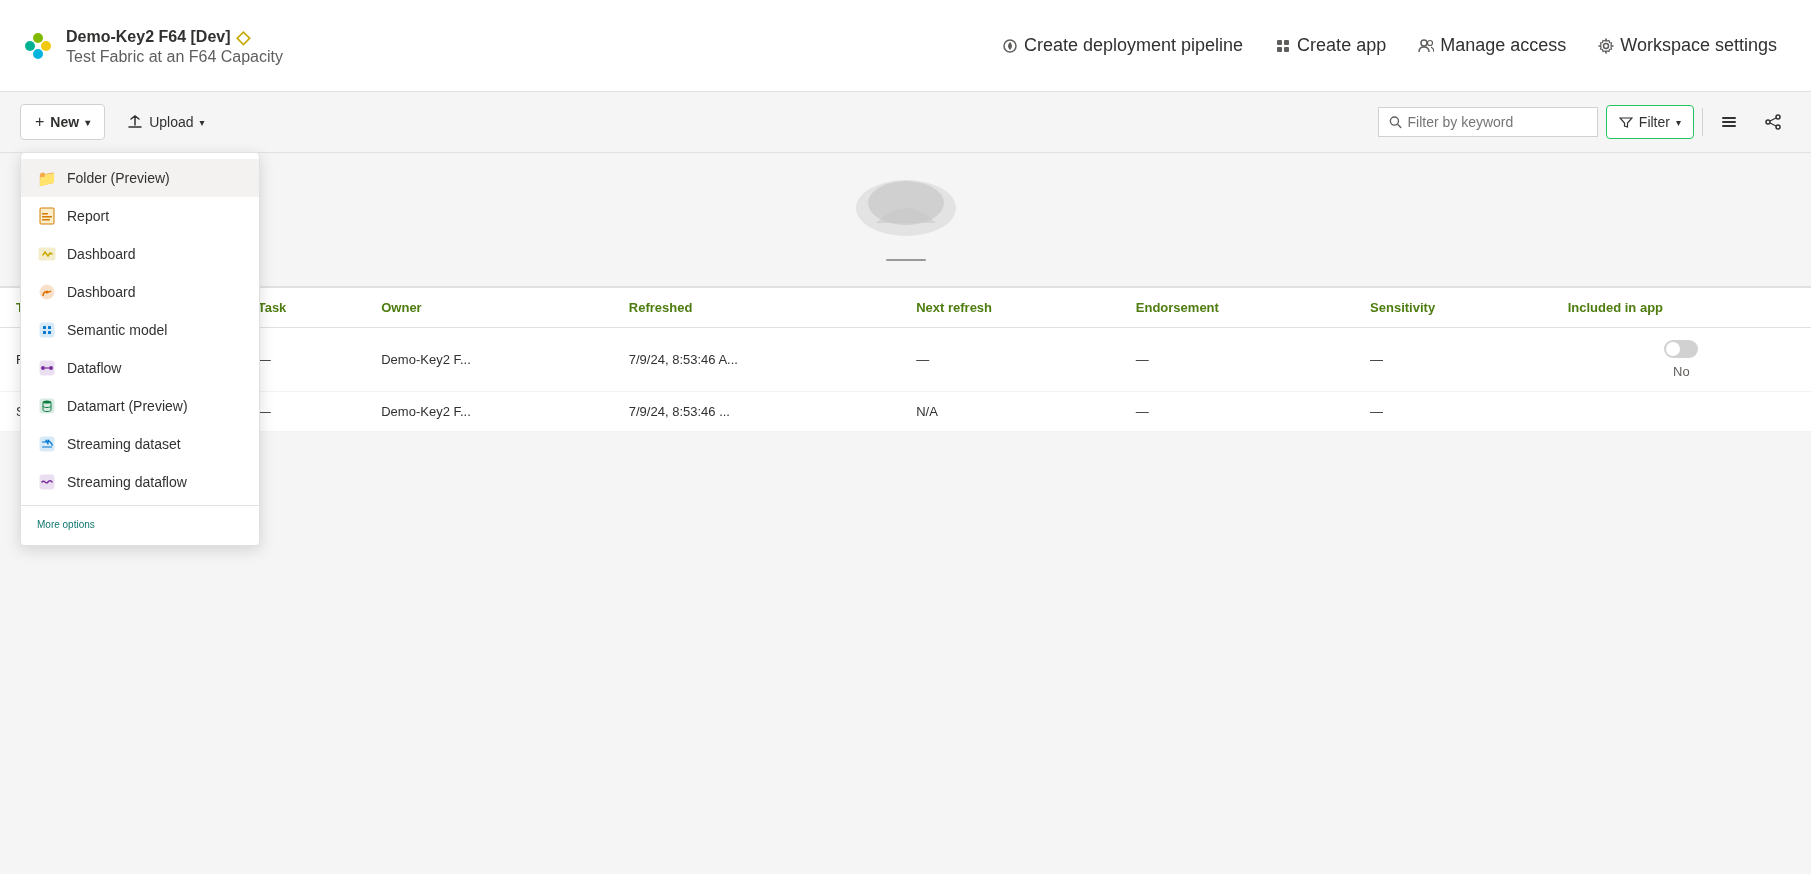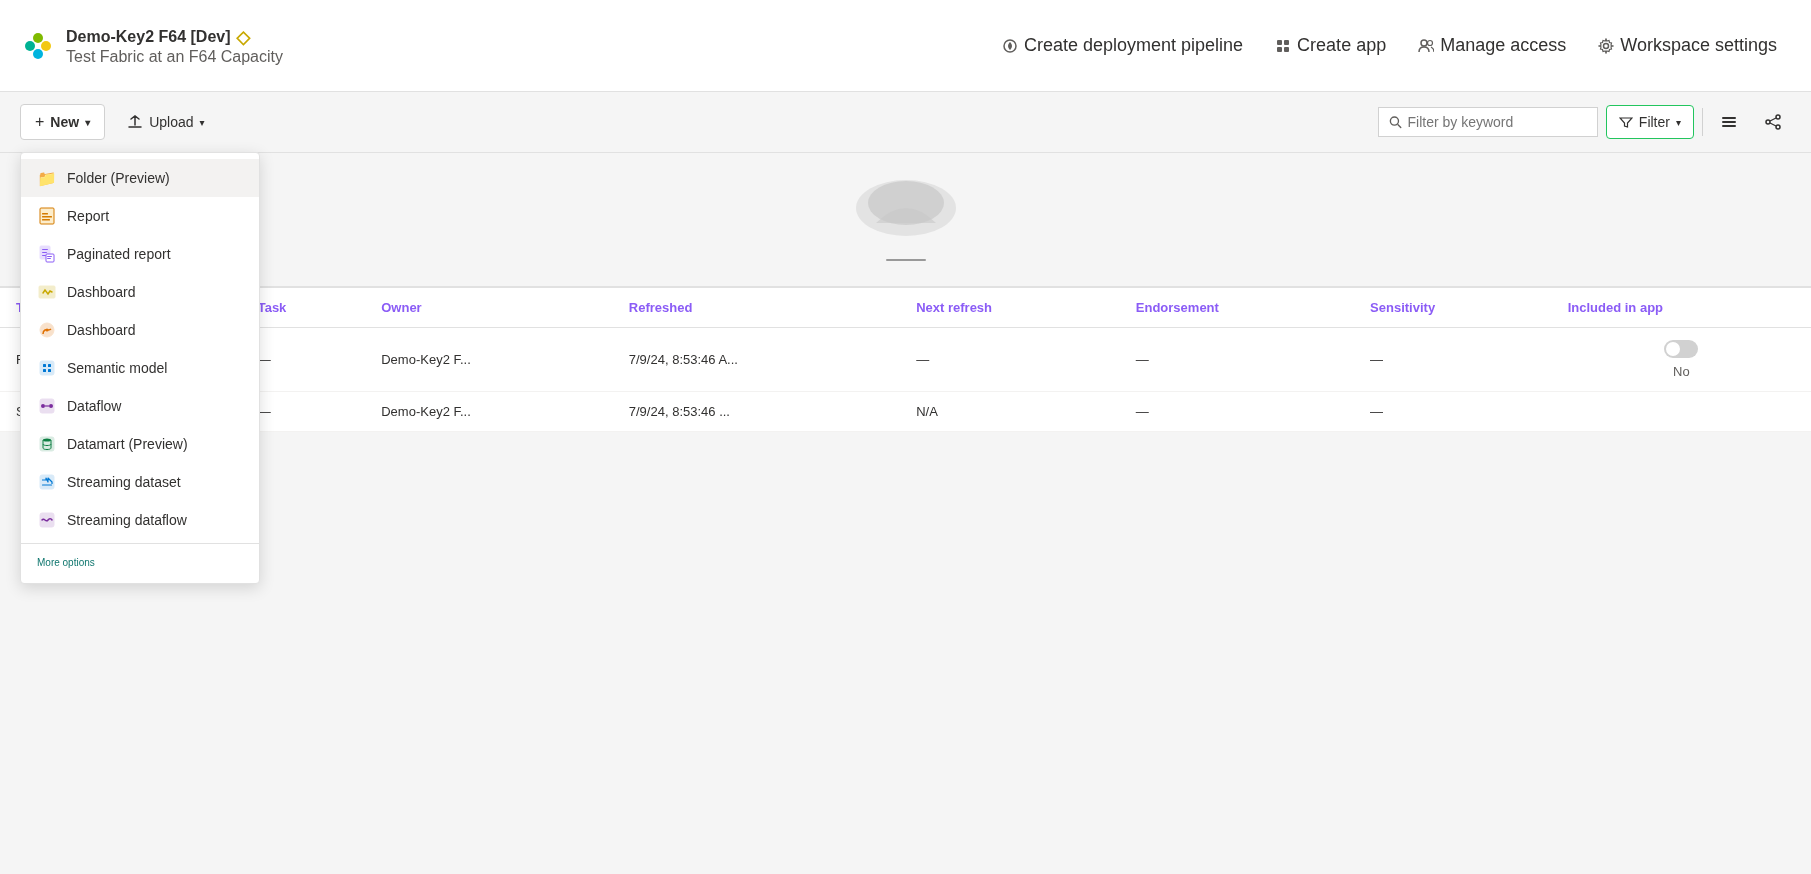--- a/index.html
+++ b/index.html
@@ -212,21 +212,21 @@
     }
     .data-table {
       width: 100%;
       border-collapse: collapse;
     }
     .data-table th {
       padding: 12px 16px;
       text-align: left;
       font-weight: 600;
       font-size: 13px;
-      color: #8b5cf6;
+      color: #4d7c0f;
       border-bottom: 1px solid #e1e1e1;
       white-space: nowrap;
     }
     .data-table td {
       padding: 12px 16px;
       font-size: 13px;
       color: #323130;
       border-bottom: 1px solid #f3f2f1;
     }
 
@@ -349,34 +349,20 @@
       <span class="menu-icon" style="color:#d47b00;">
         <svg width="18" height="18" viewBox="0 0 18 18" fill="none">
           <rect x="2" y="1" width="14" height="16" rx="1" fill="#f0a500" opacity="0.2"></rect>
           <rect x="4" y="6" width="6" height="1.5" rx="0.5" fill="#d47b00"></rect>
           <rect x="4" y="9" width="10" height="1.5" rx="0.5" fill="#d47b00"></rect>
           <rect x="4" y="12" width="8" height="1.5" rx="0.5" fill="#d47b00"></rect>
           <rect x="2" y="1" width="14" height="16" rx="1" stroke="#d47b00" stroke-width="1"></rect>
         </svg>
       </span>
       <span>Report</span>
-    </div>
-    <div class="dropdown-item">
-      <span class="menu-icon">
-        <svg width="18" height="18" viewBox="0 0 18 18" fill="none">
-          <rect x="2" y="1" width="10" height="13" rx="1" fill="#8b5cf6" opacity="0.2" stroke="#8b5cf6" stroke-width="1"></rect>
-          <rect x="4" y="4" width="6" height="1" rx="0.4" fill="#8b5cf6"></rect>
-          <rect x="4" y="7" width="5" height="1" rx="0.4" fill="#8b5cf6"></rect>
-          <rect x="4" y="10" width="4" height="1" rx="0.4" fill="#8b5cf6"></rect>
-          <rect x="8" y="9" width="8" height="8" rx="1" fill="#fff" stroke="#8b5cf6" stroke-width="1"></rect>
-          <rect x="9" y="11" width="5" height="1" rx="0.4" fill="#8b5cf6"></rect>
-          <rect x="9" y="13" width="4" height="1" rx="0.4" fill="#8b5cf6"></rect>
-        </svg>
-      </span>
-      <span>Paginated report</span>
     </div>
     <div class="dropdown-item">
       <span class="menu-icon">
         <svg width="18" height="18" viewBox="0 0 18 18" fill="none">
           <rect x="1" y="3" width="16" height="12" rx="1" fill="#c8a800" opacity="0.2" stroke="#c8a800" stroke-width="1"></rect>
           <path d="M5 10 L7 7 L10 11 L12 8 L14 9" stroke="#c8a800" stroke-width="1.5" fill="none" stroke-linecap="round"></path>
         </svg>
       </span>
       <span>Dashboard</span>
     </div>

